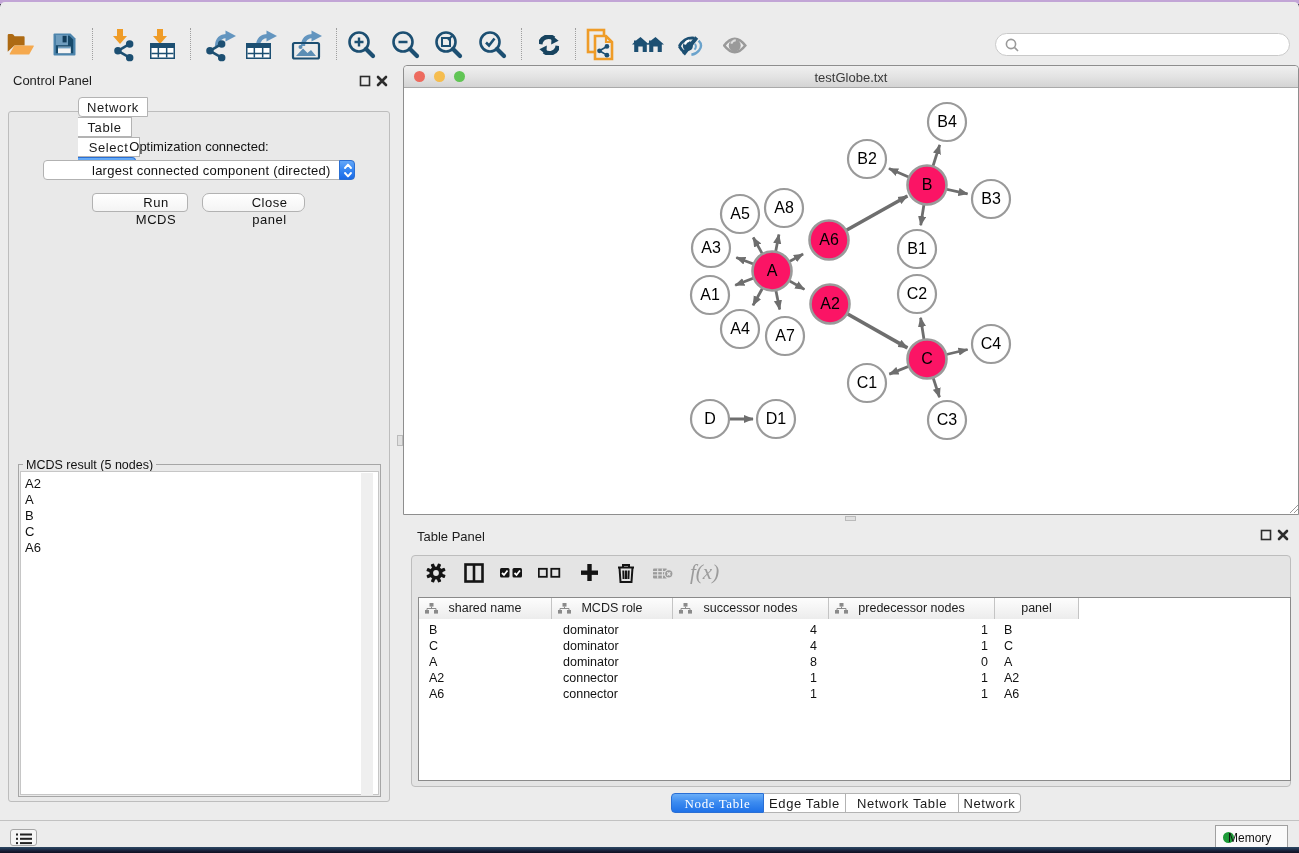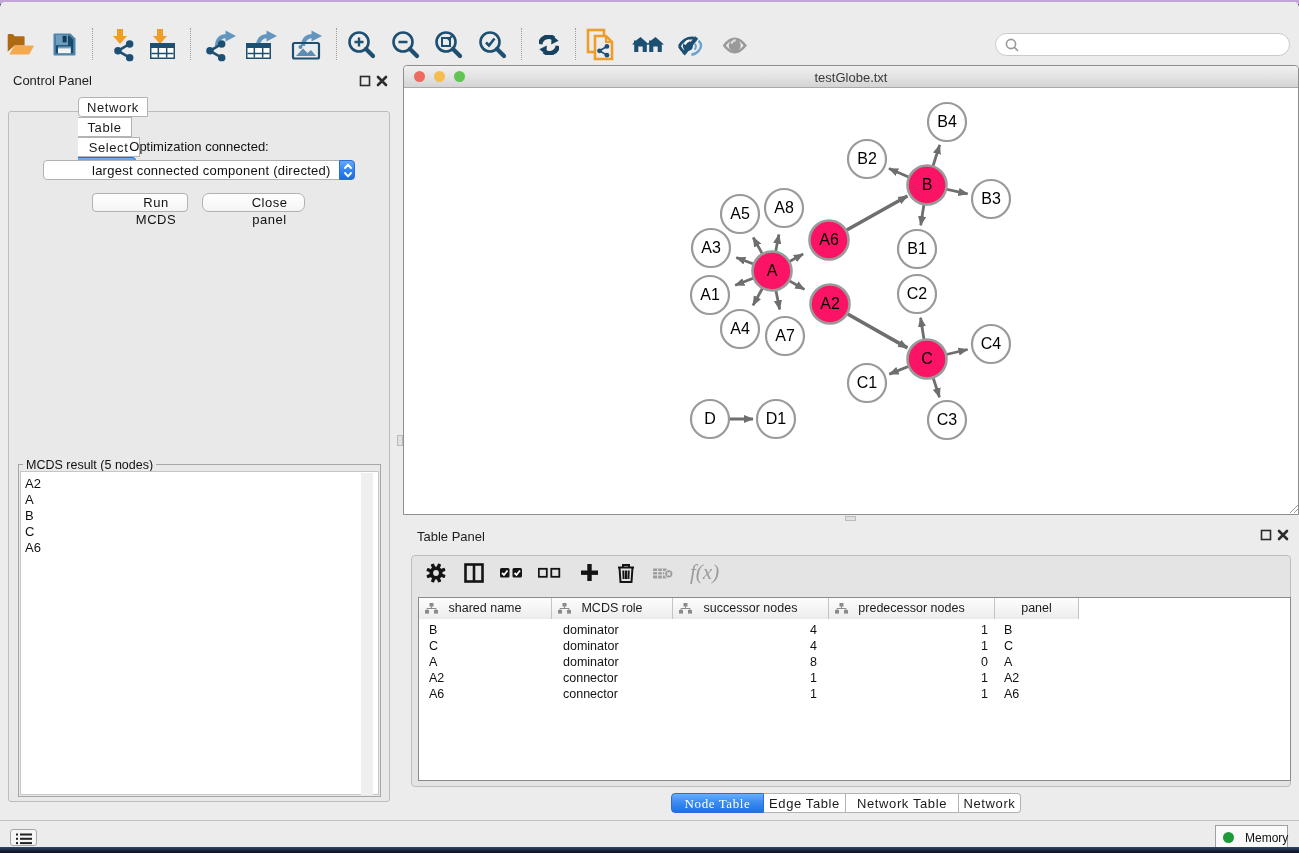--- a/index.html
+++ b/index.html
@@ -86,21 +86,21 @@
 #bot-tabs { position:absolute; left:0px; top:272px; width:896px; }
 
 #statusbar { position:absolute; left:0; top:818px; width:1299px; height:28px;
   background:#ececec; border-top:1px solid #c2c2c2; }
 #listbtn { position:absolute; left:10px; top:8px; width:27px; height:17px; background:#f6f6f6;
   border:1px solid #a8a8a8; border-radius:3px; }
 #membox { position:absolute; left:1215px; top:4px; width:73px; height:24px; background:#fafafa;
   border:1px solid #a0a0a0; }
 #membox .dot { position:absolute; left:7px; top:6px; width:11px; height:11px;
   border-radius:50%; background:#1d9b38; }
-#membox .mtext { position:absolute; left:29px; top:5px; font-size:12px; color:#111; }
+#membox .mtext { position:absolute; left:12px; top:5px; font-size:12px; color:#111; }
 </style>
 </head>
 <body>
 <div id="wall-top"></div>
 <div id="wall-bottom"></div>
 <div id="app">
   <div id="toolbar">
       <svg style="position:absolute;left:6px;top:5px" width="30" height="32" viewBox="0 0 30 32">
         <path d="M1.7,23.8 L1.7,7.2 Q1.7,6 2.9,6 L6,6 Q6.8,6 7.3,6.6 L8.6,8.2 L17.6,8.2 Q18.6,8.2 18.6,9.2 L18.6,17.4 L8.5,17.4 Z" fill="#ad6a13"></path>
         <path d="M4.2,26.6 Q3.3,26.6 3.7,25.8 L8.2,17.7 Q8.4,17.4 8.8,17.4 L27.3,17.4 Q28.2,17.4 27.8,18.2 L23.3,26.2 Q23.1,26.6 22.6,26.6 Z" fill="#f5a94e"></path>

